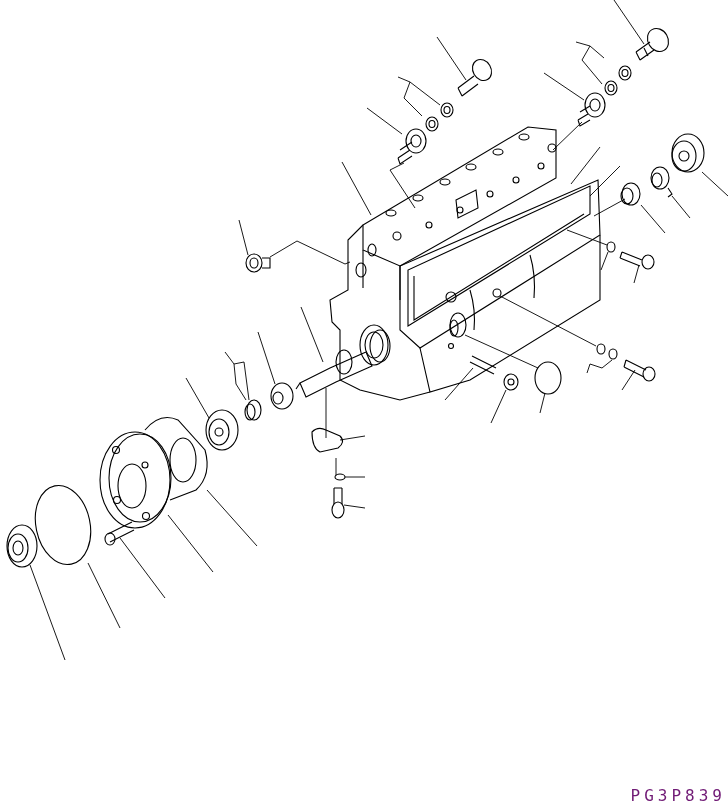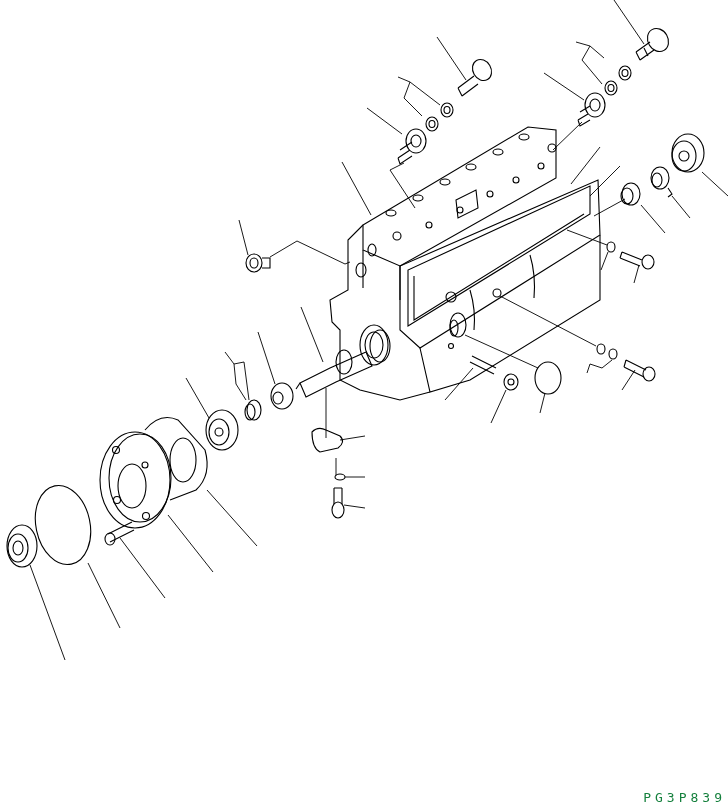--- a/index.html
+++ b/index.html
@@ -2,21 +2,21 @@
 <html><head>
 <meta charset="utf-8">
 <style>
   html, body { margin: 0; padding: 0; background: #ffffff; }
   body { width: 728px; height: 809px; position: relative; overflow: hidden; font-family: "DejaVu Sans Mono", monospace; }
   #diagram { position: absolute; left: 0; top: 0; width: 728px; height: 809px; }
   #diagram line, #diagram path, #diagram ellipse, #diagram circle, #diagram rect, #diagram polyline, #diagram polygon {
     fill: none; stroke: #000; stroke-width: 1.1;
   }
   #diagram .leader { stroke-width: 0.9; }
-  #drawing-code { position: absolute; right: 2px; bottom: 4px; font-size: 13px; letter-spacing: 4px; color: #15803d; }
+  #drawing-code { position: absolute; right: 2px; bottom: 4px; font-size: 16px; letter-spacing: 4px; color: #701a75; }
 </style>
 </head>
 <body>
 
 <svg id="diagram" viewBox="0 0 728 809" xmlns="http://www.w3.org/2000/svg">
 
   <g>
     <line class="leader" x1="614" y1="0" x2="644" y2="44"></line>
     <ellipse cx="658" cy="40" rx="10" ry="12" transform="rotate(-30 658 40)"></ellipse>
     <path d="M636 52 l14 -10 M640 60 l14 -10 M636 52 l4 8 M644 48 l4 8"></path>

